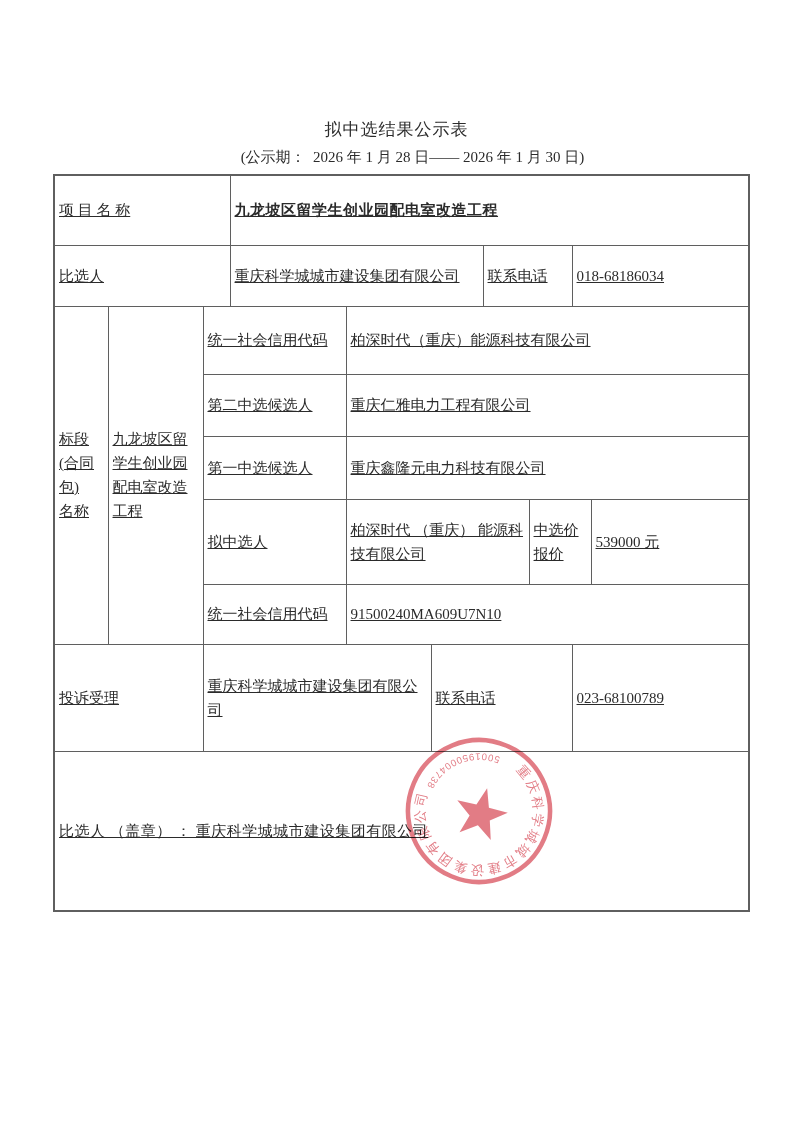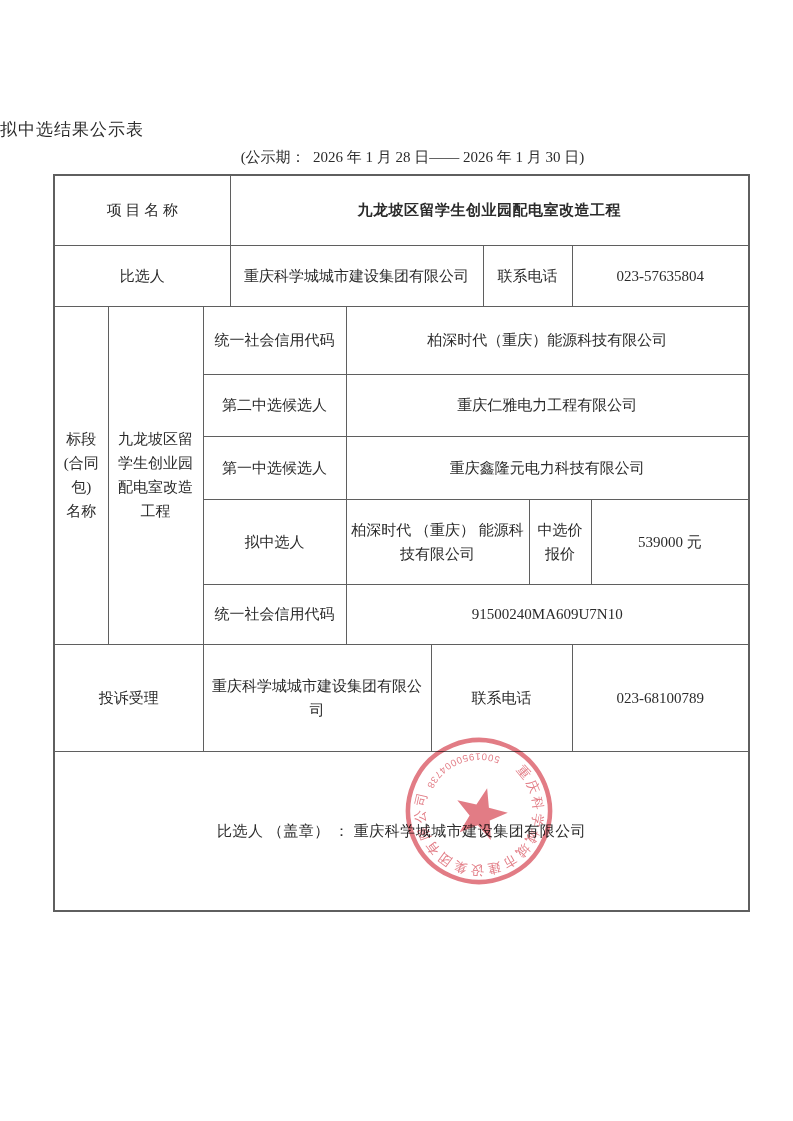--- a/index.html
+++ b/index.html
@@ -14,21 +14,21 @@
     background: #ffffff;
     font-family: "Liberation Serif", "DejaVu Serif", serif;
     color: #2b2b2b;
     overflow: hidden;
   }
   .doc-title {
     position: absolute;
     top: 118px;
     left: 0;
     width: 100%;
-    text-align: left;
+    text-align: center;
     font-size: 17px;
     letter-spacing: 1px;
     font-weight: 500;
   }
   .doc-subtitle {
     position: absolute;
     top: 148px;
     left: 16px;
     width: 100%;
     text-align: center;
@@ -39,26 +39,26 @@
     position: absolute;
     left: 53px;
     top: 174px;
     width: 695px;
     border-collapse: collapse;
     table-layout: fixed;
     border: 2px solid #5f5f5f;
   }
   table.main-table td {
     border: 1px solid #5f5f5f;
-    text-align: center;
     vertical-align: middle;
     padding: 10px 4px;
     font-size: 15px;
     line-height: 1.6;
     overflow: hidden;
+    text-decoration: underline;
   }
   td.strong { font-size: 16px; font-weight: 600; letter-spacing: 0.5px; }
   td.pre { white-space: pre-line; }
   td.loose { line-height: 2.2; margin-left: 40px; }
   td.tall-label { line-height: 2.35; }
   td.colb { line-height: 1.9; padding: 2px 2px; }
   td.winner { font-size: 16px; line-height: 2.2; }
   .sig-row td { font-size: 15px; letter-spacing: 0.5px; }
   .stamp {
     position: absolute;
@@ -96,21 +96,21 @@
     <tbody>
         <tr style="height:70px">
       <td colspan="3">项 目 名 称</td>
       <td colspan="7" class="strong">九龙坡区留学生创业园配电室改造工程</td>
     </tr>
 
     <tr style="height:61px">
       <td colspan="3">比选人</td>
       <td colspan="3">重庆科学城城市建设集团有限公司</td>
       <td colspan="2">联系电话</td>
-      <td colspan="2">023-57635804</td>
+      <td colspan="2">018-68186034</td>
     </tr>
 
     <tr style="height:68px">
       <td rowspan="5" class="pre tall-label">标段
 (合同
 包)
 名称</td>
       <td rowspan="5" class="colb">九龙坡区留学生创业园配电室改造工程</td>
       <td colspan="2">统一社会信用代码</td>
       <td colspan="6">柏深时代（重庆）能源科技有限公司</td>

